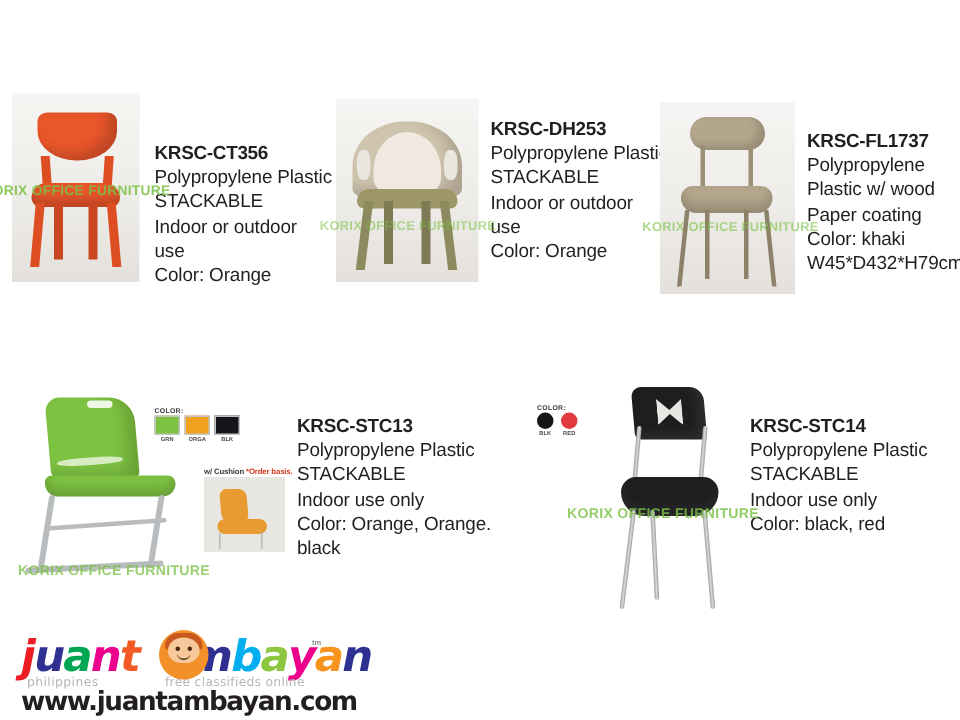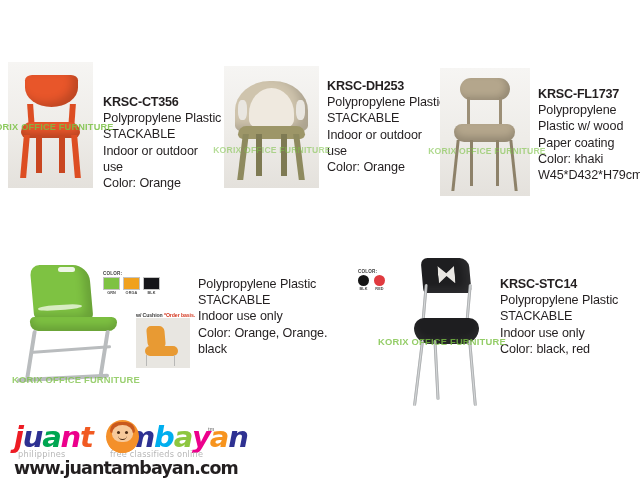--- a/index.html
+++ b/index.html
@@ -472,20 +472,21 @@
       <span class="w">w/ Cushion </span><span class="o">*Order basis.</span>
     </div>
     <div class="cushion-thumb" style="left:136px;top:318px;width:54px;height:50px;">
       <div class="cush-back"></div>
       <div class="cush-seat"></div>
       <div class="cush-leg a"></div>
       <div class="cush-leg b"></div>
     </div>
 
     <div class="specs" style="left:198px;top:276px;">
+      <div class="sku">KRSC-STC13</div>
       <div>Polypropylene Plastic</div>
       <div>STACKABLE</div>
       <div>Indoor use only</div>
       <div>Color: Orange, Orange.</div>
       <div>black</div>
     </div>
   </div>
 
   <div class="product" style="left:0;top:0;">
     <div class="photo" style="left:395px;top:252px;width:105px;height:158px;background:#ffffff;">

